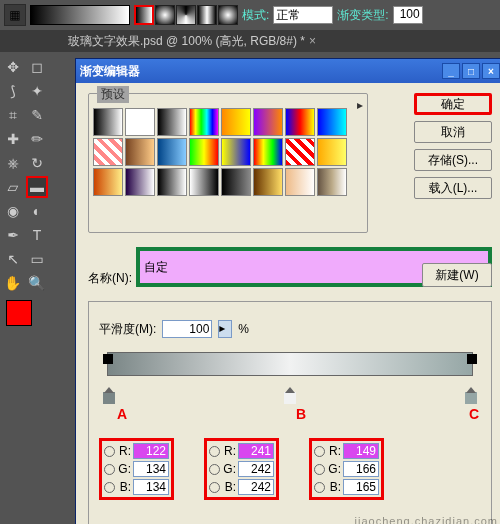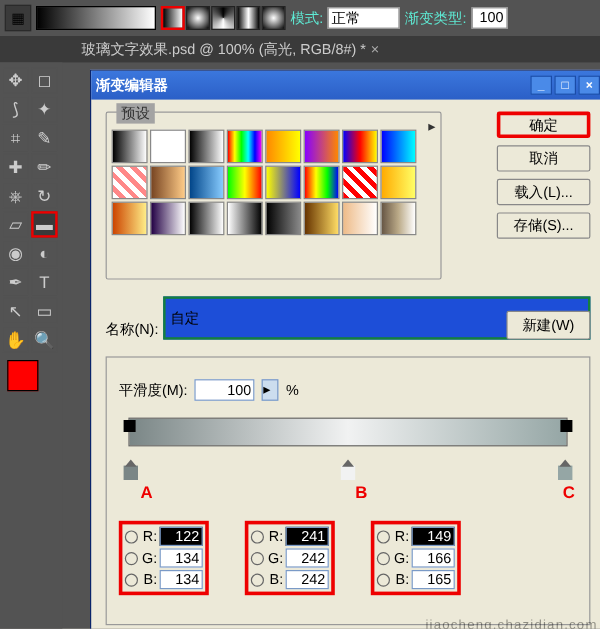--- a/index.html
+++ b/index.html
@@ -35,21 +35,21 @@
 .dlg-body{padding:10px 12px;position:relative;height:446px}
 .presets-box{border:1px solid #999;border-radius:2px;width:280px;height:140px;padding:4px;position:relative}
 .presets-label{position:absolute;top:-8px;left:8px;background:#a3a3a3;padding:0 4px;color:#333}
 .preset-scroll{position:absolute;right:4px;top:4px;color:#333}
 .presets-grid{display:grid;grid-template-columns:repeat(8,30px);gap:2px;margin-top:10px}
 .preset{width:30px;height:28px;border:1px solid #888}
 .right-buttons{position:absolute;right:12px;top:10px;display:flex;flex-direction:column;gap:6px}
 .dlg-btn{width:78px;height:22px;background:#ece9d8;border:1px solid #888;border-radius:2px}
 .dlg-btn.primary{border:3px solid #e00}
 .name-row{margin-top:14px;display:flex;align-items:flex-end;gap:4px}
-.name-input{flex:1;height:20px;border:2px solid #15803d;background:#1d4ed8;padding:16px 4px}
+.name-input{flex:1;height:20px;border:4px solid #15803d;background:#f0abfc;padding:16px 4px}
 .new-btn{width:70px;height:24px;background:#ece9d8;border:1px solid #888;position:absolute;right:12px}
 .grad-settings{border:1px solid #999;margin-top:14px;padding:10px;position:relative;height:224px}
 .setting-row{display:flex;align-items:center;gap:6px;margin-bottom:8px}
 .setting-row select,.setting-row input{border:1px solid #7a9ac7;background:#fff;height:18px}
 .type-select{width:70px}
 .smooth-input{width:50px;text-align:right;padding:0 2px}
 .arrow-btn{width:14px;height:18px;background:#cde;border:1px solid #7a9ac7}
 .gradient-bar-area{position:relative;height:60px;margin-top:6px}
 .grad-bar{height:24px;background:linear-gradient(90deg,#7a8686,#f1f2f2,#95a6a5);border:1px solid #666;margin:14px 8px}
 .opacity-stop{position:absolute;width:10px;height:10px;background:#000;top:2px}
@@ -61,21 +61,21 @@
 .cs-b{left:50%;margin-left:-6px;background:#f1f2f2}
 .cs-c{right:4px;background:#95a6a5}
 .stop-label{position:absolute;top:54px;color:#e00;font-weight:bold;font-size:14px}
 .la{left:18px}.lb{left:50%;margin-left:6px}.lc{right:2px}
 .rgb-groups{display:flex;gap:30px;margin-top:26px}
 .rgb-group{border:3px solid #e00;padding:2px;display:flex;flex-direction:column;gap:2px}
 .rgb-row{display:flex;align-items:center;gap:2px}
 .rgb-radio{width:11px;height:11px;border:1px solid #666;border-radius:50%}
 .rgb-label{width:14px;text-align:right}
 .rgb-input{width:36px;height:16px;border:1px solid #7a9ac7;text-align:right;padding:0 2px}
-.rgb-input.sel{background:#000000;color:#fff}
+.rgb-input.sel{background:#d946ef;color:#fff}
 .watermark{position:absolute;right:6px;bottom:2px;color:rgba(0,0,0,.4);font-size:11px;letter-spacing:1px}
 </style>
 </head>
 <body>
 
 <div class="top-options">
   <div class="tool-icon">▦</div>
   <div class="grad-preview"></div>
   <div class="grad-types">
     <div class="grad-type linear sel"></div>
@@ -161,22 +161,22 @@
           <div class="preset" style="background: linear-gradient(90deg, rgb(255, 255, 255), rgb(0, 0, 0));"></div>
           <div class="preset" style="background: linear-gradient(90deg, rgb(0, 0, 0), rgb(136, 136, 136));"></div>
           <div class="preset" style="background: linear-gradient(90deg, rgb(102, 51, 0), rgb(255, 221, 102));"></div>
           <div class="preset" style="background: linear-gradient(90deg, rgb(238, 187, 136), rgb(255, 255, 255));"></div>
           <div class="preset" style="background: linear-gradient(90deg, rgb(102, 85, 68), rgb(187, 170, 136), rgb(255, 255, 255));"></div>
         </div>
     </div>
     <div class="right-buttons">
       <button class="dlg-btn primary">确定</button>
       <button class="dlg-btn">取消</button>
+      <button class="dlg-btn">存储(S)...</button>
       <button class="dlg-btn">载入(L)...</button>
-      <button class="dlg-btn">存储(S)...</button>
     </div>
 
     <div class="name-row">
       <span>名称(N):</span>
       <input class="name-input" value="自定" style="">
       <button class="dlg-btn new-btn">新建(W)</button>
     </div>
 
     <div class="grad-settings">
       <div class="setting-row">

